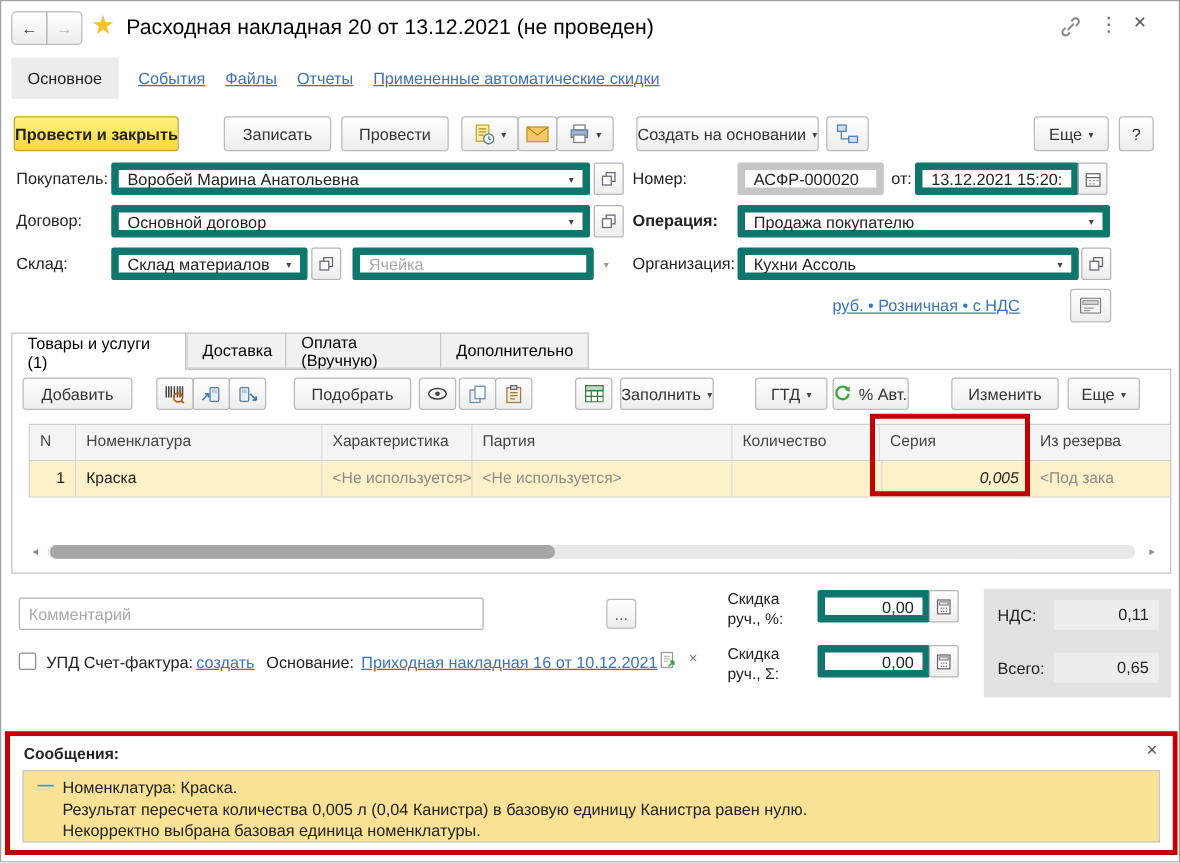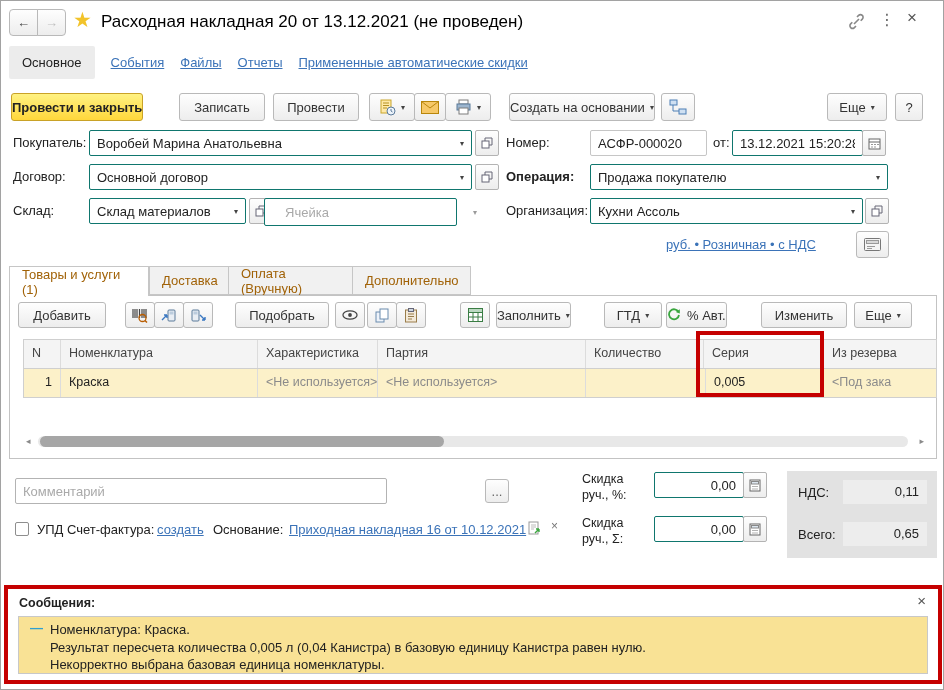--- a/index.html
+++ b/index.html
@@ -7,27 +7,27 @@
        font-family:"Liberation Sans","DejaVu Sans",sans-serif;font-size:13px;color:#222;background:#fff;overflow:hidden;}
   .abs{position:absolute;}
   .lbl{position:absolute;white-space:nowrap;color:#222;}
   .link{color:#3b73b8;text-decoration:underline;cursor:pointer;white-space:nowrap;}
   .btn{position:absolute;box-sizing:border-box;height:28px;display:flex;align-items:center;justify-content:center;
        background:linear-gradient(#fefefe,#ededed);border:1px solid #b9b9b9;border-radius:3px;color:#333;
        padding:0 0;white-space:nowrap;cursor:pointer;}
   .btn-yellow{background:linear-gradient(#fff282,#ffd73b);border:1px solid #c9a227;font-weight:bold;color:#222;}
   .iconbtn{padding:0 6px;}
   .dd{font-size:8px;color:#444;margin-left:5px;}
-  .field{position:absolute;box-sizing:border-box;height:26px;background:#fff;border:1px solid #0f766e;border-radius:2px;
+  .field{position:absolute;box-sizing:border-box;height:26px;background:#fff;border:6px solid #0f766e;border-radius:2px;
          display:flex;align-items:center;padding:0 7px;color:#222;}
   .field .val{flex:1;white-space:nowrap;overflow:hidden;}
   .sqbtn{position:absolute;box-sizing:border-box;width:24px;height:26px;background:linear-gradient(#fefefe,#ededed);
          border:1px solid #b3b3b3;border-radius:2px;display:flex;align-items:center;justify-content:center;cursor:pointer;}
   .tab{position:absolute;box-sizing:border-box;height:29px;display:flex;align-items:center;padding:0 12px;
-       border:1px solid #c6c6c6;background:#f1f1f1;color:#a16207;cursor:pointer;}
+       border:1px solid #c6c6c6;background:#f1f1f1;color:#000000;cursor:pointer;}
   .tab.active{background:#fff;border-bottom:none;height:30px;z-index:5;}
   .panel{position:absolute;box-sizing:border-box;border:1px solid #c3c3c3;background:#fff;}
   .tr{display:flex;height:28px;}
   .tc{box-sizing:border-box;border-right:1px solid #dcdcdc;padding:0 8px;line-height:27px;white-space:nowrap;overflow:hidden;}
   .muted{color:#8b8b8b;}
   .redbox{position:absolute;box-sizing:border-box;border:4px solid #c50000;z-index:40;pointer-events:none;}
   input{font-family:"Liberation Sans","DejaVu Sans",sans-serif;}
   input::placeholder{color:#a9a9a9;}
   .msgline{line-height:17.5px;white-space:nowrap;}
   svg{display:block;}
@@ -164,21 +164,21 @@
   <div class="field" style="left:88px;top:197px;width:157px;">
     <span class="val">Склад материалов</span>
     <span class="dd">▾</span>
   </div>
   <div class="sqbtn" style="left:248px;top:197px;">
     <svg width="12" height="12" viewBox="0 0 12 12">
       <rect x="1" y="4" width="7" height="7" fill="#fff" stroke="#667"></rect>
       <path d="M4 4 V1 H11 V8 H8" fill="none" stroke="#667"></path>
     </svg>
   </div>
-  <div class="field" style="left:263px;top:197px;width:193px;padding:13px;">
+  <div class="field" style="left:281px;top:197px;width:193px;padding:0;">
     <input style="flex: 1 1 0%; border: none; outline: none; height: 22px; padding: 0px 7px; font-size: 13px; background: transparent;" placeholder="Ячейка">
     <span class="dd" style="margin-right:6px;color:#9a9a9a;">▾</span>
   </div>
   <div class="lbl" style="left:505px;top:202px;">Организация:</div>
   <div class="field" style="left:589px;top:197px;width:273px;">
     <span class="val">Кухни Ассоль</span>
     <span class="dd">▾</span>
   </div>
   <div class="sqbtn" style="left:864px;top:197px;">
     <svg width="12" height="12" viewBox="0 0 12 12">
@@ -292,21 +292,21 @@
         <div class="tc" style="width:118px;">Количество</div>
         <div class="tc" style="width:120px;">Серия</div>
         <div class="tc" style="flex:1;border-right:none;">Из резерва</div>
       </div>
       <div class="tr" style="background:#fcf1c9;">
         <div class="tc" style="width:37px;text-align:right;">1</div>
         <div class="tc" style="width:197px;">Краска</div>
         <div class="tc muted" style="width:120px;">&lt;Не используется&gt;</div>
         <div class="tc muted" style="width:208px;">&lt;Не используется&gt;</div>
         <div class="tc" style="width:120px;"></div>
-        <div class="tc" style="width:118px;">0,005</div>
+        <div class="tc" style="width:118px;text-align:right;font-style:italic;">0,005</div>
         <div class="tc muted" style="flex:1;border-right:none;">&lt;Под зака</div>
       </div>
     </div>
 
     <div class="abs" style="left:14px;top:139px;width:900px;height:14px;">
       <span style="position:absolute;left:2px;top:1px;font-size:9px;color:#8a8a8a;cursor:pointer;">◂</span>
       <div style="position:absolute;left:14px;top:1px;width:870px;height:11px;background:#e8e8e8;border-radius:6px;"></div>
       <div style="position:absolute;left:16px;top:1px;width:404px;height:11px;background:#a6a6a6;border-radius:6px;cursor:pointer;"></div>
       <span style="position:absolute;right:0;top:1px;font-size:9px;color:#8a8a8a;cursor:pointer;">▸</span>
     </div>

